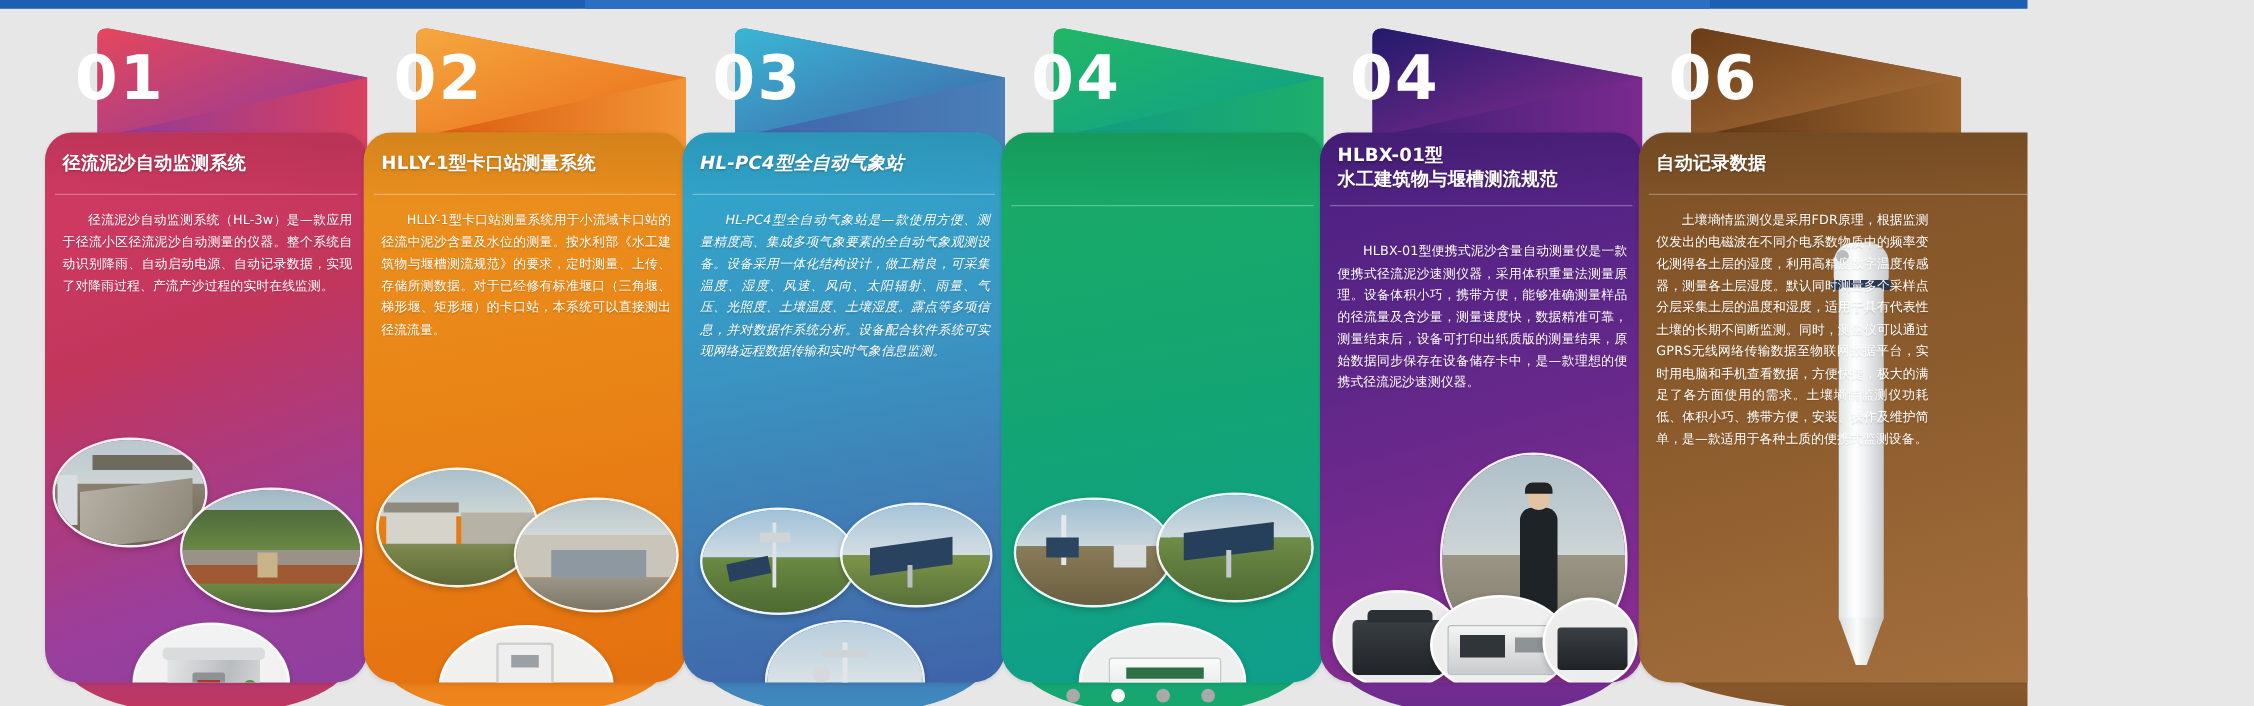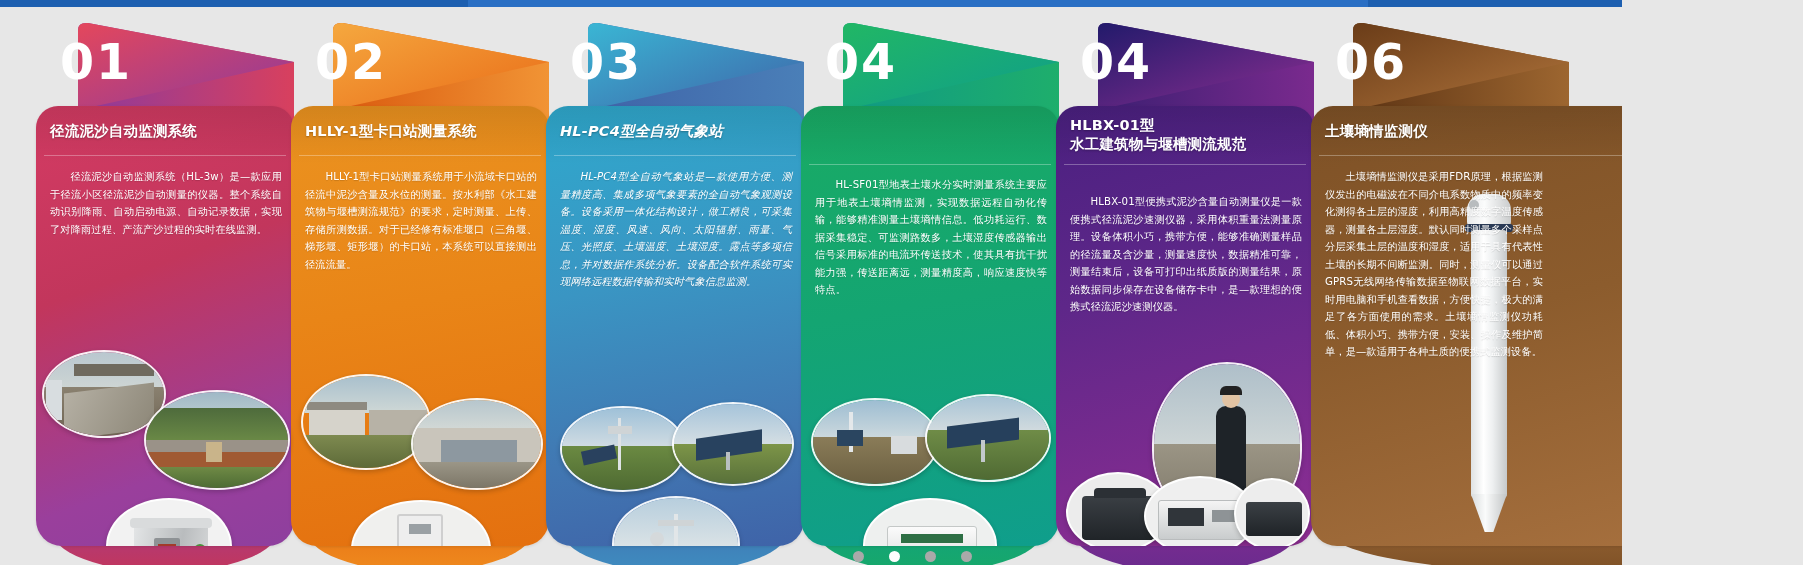--- a/index.html
+++ b/index.html
@@ -304,21 +304,20 @@
           </linearGradient>
         </defs>
         <path d="M8 12 Q8 4 18 5 L224 44 L224 108 L8 108 Z" fill="url(#g4b)"></path>
         <path d="M8 12 Q8 4 18 5 L224 44 L8 92 Z" fill="url(#g4a)"></path>
       </svg>
     </div>
     <div class="num">04</div>
     <div class="body" style="background:linear-gradient(170deg,#19ab64 0%,#14a572 45%,#0f9e8c 100%);">
       <div class="sheen"></div>
       <div class="divider" style="top:58px;"></div>
-      <div class="desc" style="top:70px;">HL-SF01型地表土壤水分实时测量系统主要应用于地表土壤墒情监测，实现数据远程自动化传输，能够精准测量土壤墒情信息。低功耗运行、数据采集稳定、可监测路数多，土壤湿度传感器输出信号采用标准的电流环传送技术，使其具有抗干扰能力强，传送距离远，测量精度高，响应速度快等特点。</div>
       <div class="photos">
         <div class="ph" style="left:10px;top:292px;width:128px;height:88px;">
           <div class="sky" style="background:linear-gradient(180deg,#9dbdd2,#cbd8dd);height:44%;"></div>
           <div class="ground" style="background:linear-gradient(180deg,#8a7c58,#6b5f41);height:56%;"></div>
           <div class="obj" style="left:36px;top:12px;width:4px;height:40px;background:#e4e8ea;"></div>
           <div class="obj" style="left:24px;top:30px;width:26px;height:16px;background:#2a4560;"></div>
           <div class="obj" style="left:78px;top:36px;width:26px;height:18px;background:#d8dcde;"></div>
         </div>
         <div class="ph" style="left:124px;top:288px;width:126px;height:88px;">
           <div class="sky" style="background:linear-gradient(180deg,#a8c4d6,#d0dade);height:40%;"></div>
@@ -400,21 +399,21 @@
               <stop offset="1" stop-color="#9d6630"></stop>
           </linearGradient>
         </defs>
         <path d="M8 12 Q8 4 18 5 L224 44 L224 108 L8 108 Z" fill="url(#g6b)"></path>
         <path d="M8 12 Q8 4 18 5 L224 44 L8 92 Z" fill="url(#g6a)"></path>
       </svg>
     </div>
     <div class="num">06</div>
     <div class="body" style="width:492px;background:linear-gradient(165deg,#7e5126 0%,#8c5c2d 45%,#a97240 100%);">
       <div class="sheen"></div>
-      <div class="title">土壤墒情监测仪</div>
+      <div class="title">自动记录数据</div>
       <div class="divider" style="width:476px;"></div>
       <div class="desc" style="right:260px;">土壤墒情监测仪是采用FDR原理，根据监测仪发出的电磁波在不同介电系数物质中的频率变化测得各土层的湿度，利用高精度数字温度传感器，测量各土层湿度。默认同时测量多个采样点分层采集土层的温度和湿度，适用于具有代表性土壤的长期不间断监测。同时，测量仪可以通过GPRS无线网络传输数据至物联网数据平台，实时用电脑和手机查看数据，方便快捷，极大的满足了各方面使用的需求。土壤墒情监测仪功耗低、体积小巧、携带方便，安装、操作及维护简单，是—款适用于各种土质的便携式监测设备。</div>
       <div class="photos">
         <div style="position:absolute;left:148px;top:88px;width:60px;height:340px;">
           <div style="position:absolute;left:8px;top:0;width:44px;height:34px;background:linear-gradient(90deg,#e8e9ea,#fbfcfc 40%,#c9cbcc);border-radius:16px 16px 6px 6px;"></div>
           <div style="position:absolute;left:10px;top:6px;width:10px;height:10px;border-radius:50%;background:#b8bcbe;"></div>
           <div style="position:absolute;left:6px;top:30px;width:48px;height:8px;background:#2a3a55;border-radius:3px;"></div>
           <div style="position:absolute;left:12px;top:36px;width:36px;height:268px;background:linear-gradient(90deg,#dfe2e3,#ffffff 35%,#eef0f1 60%,#c6c9ca);border-radius:4px;"></div>
           <div style="position:absolute;left:12px;top:300px;width:36px;height:38px;background:linear-gradient(90deg,#d9dcdd,#fafbfb 40%,#c2c5c6);clip-path:polygon(0 0,100% 0,62% 100%,38% 100%);"></div>
         </div>

